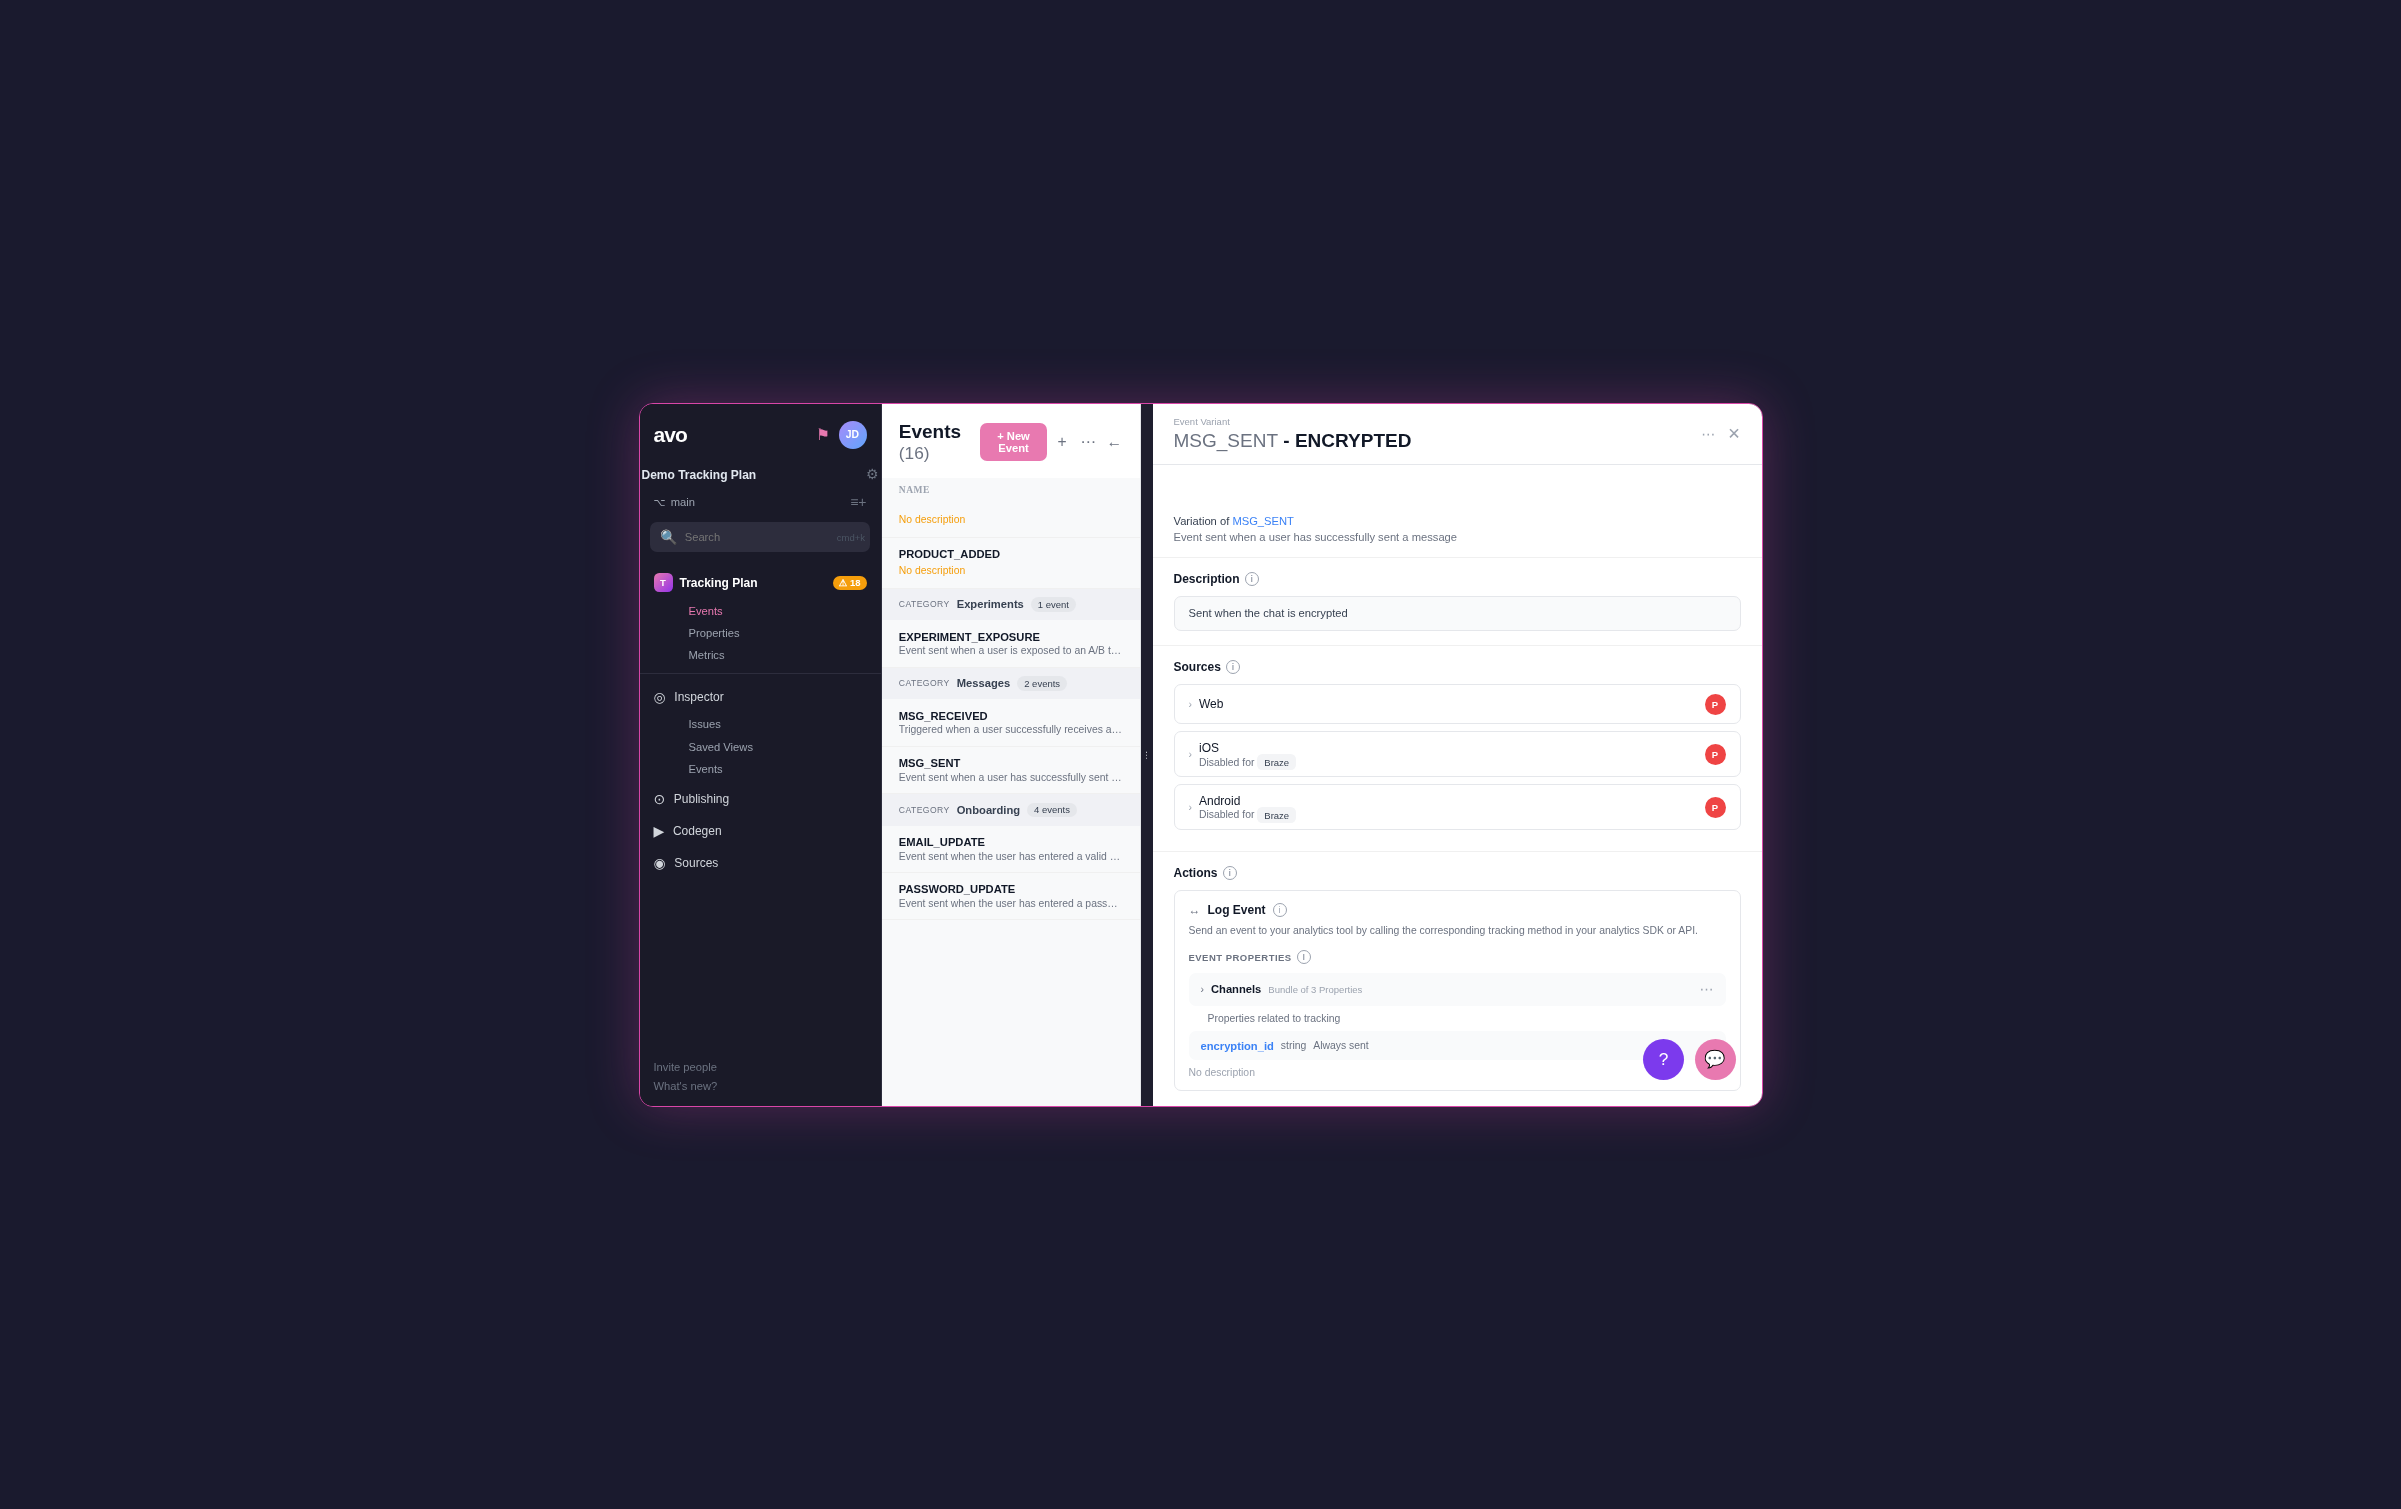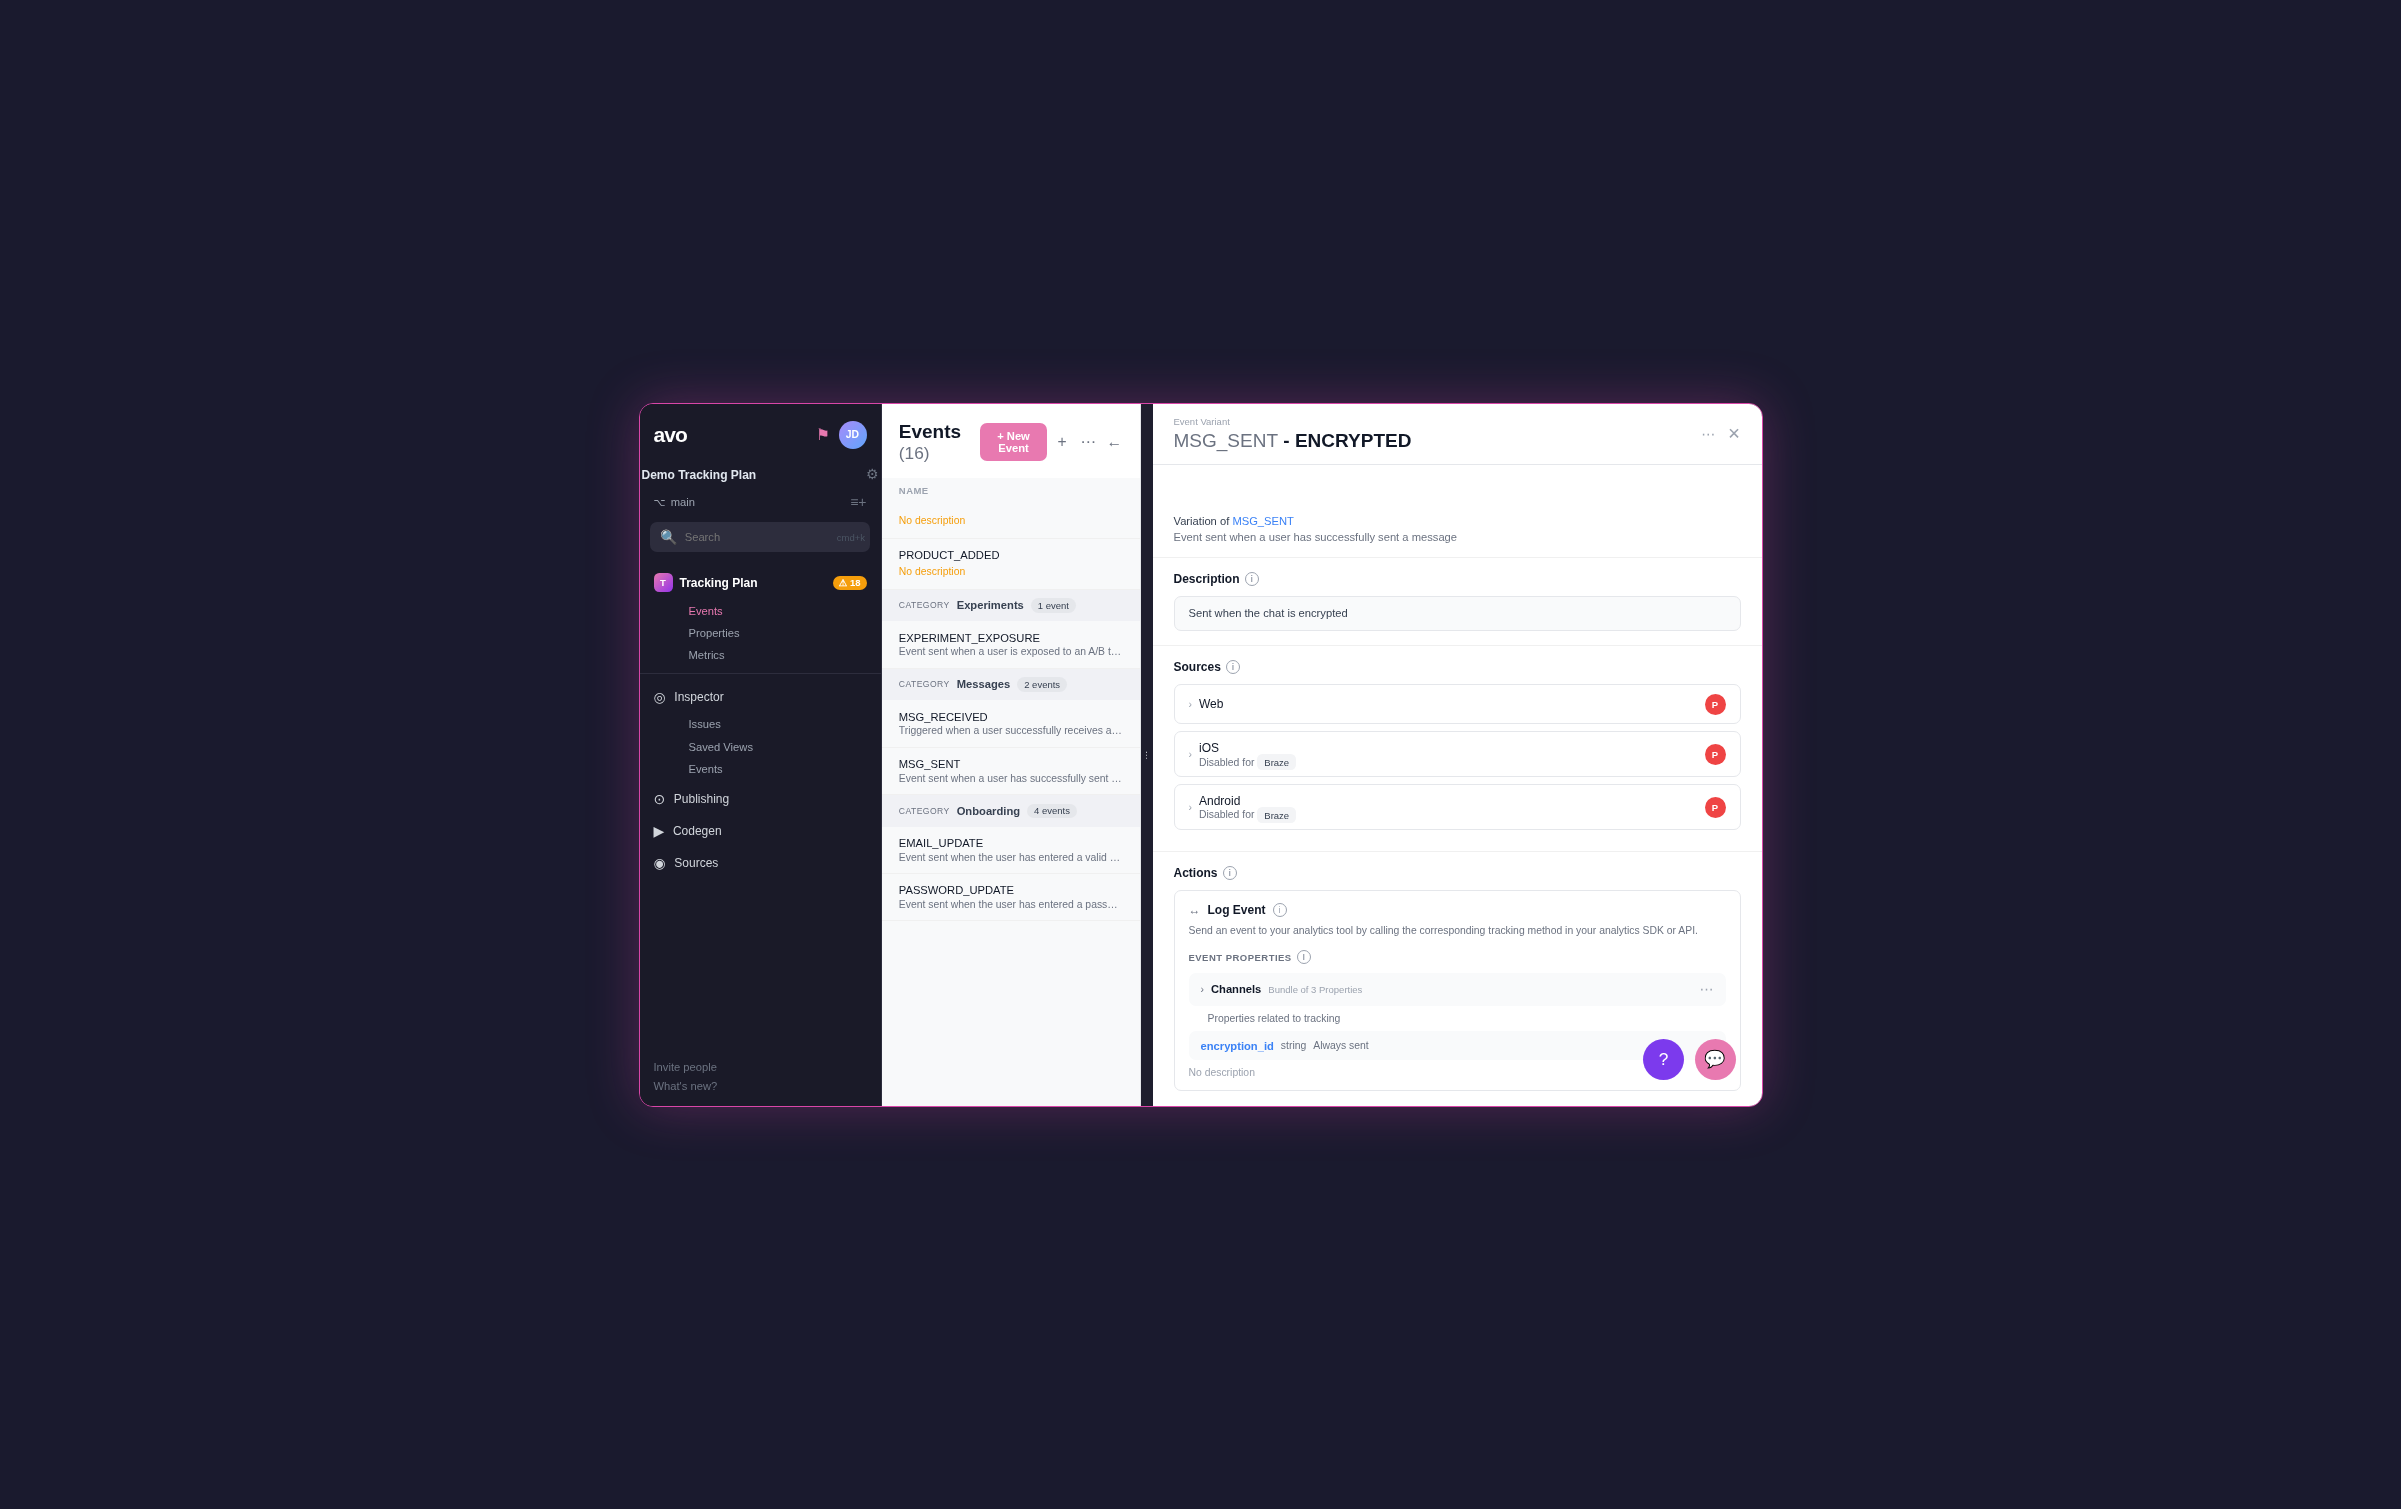--- a/index.html
+++ b/index.html
@@ -248,39 +248,40 @@
       padding: 3.5px;
     }
     .column-header {
       padding: 7px 17.3px;
       font-size: 9.5px;
       font-weight: 600;
       color: #9ca3af;
       letter-spacing: 0.05em;
       text-transform: uppercase;
       background: #f8f9fa;
+      font-family: Liberation Serif, serif;
     }
     .events-list {
       flex: 1;
       overflow-y: auto;
     }
     .event-no-desc {
       color: #f59e0b;
       font-size: 10.4px;
       font-weight: 500;
       padding: 1.7px 0;
     }
     .event-item {
       padding: 10.4px 17.3px;
       border-bottom: 0.9px solid #f0f0f0;
       cursor: pointer;
     }
     .event-name {
       font-size: 11.2px;
-      font-weight: 400;
+      font-weight: 700;
       color: #111827;
       margin-bottom: 2.6px;
     }
     .event-desc {
       font-size: 10.4px;
       color: #6b7280;
       white-space: nowrap;
       overflow: hidden;
       text-overflow: ellipsis;
     }

